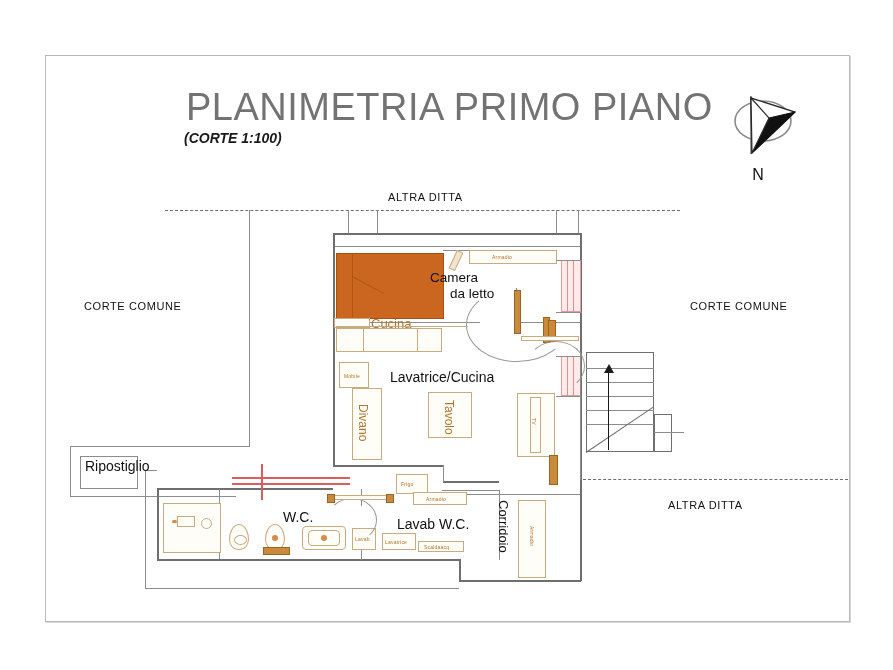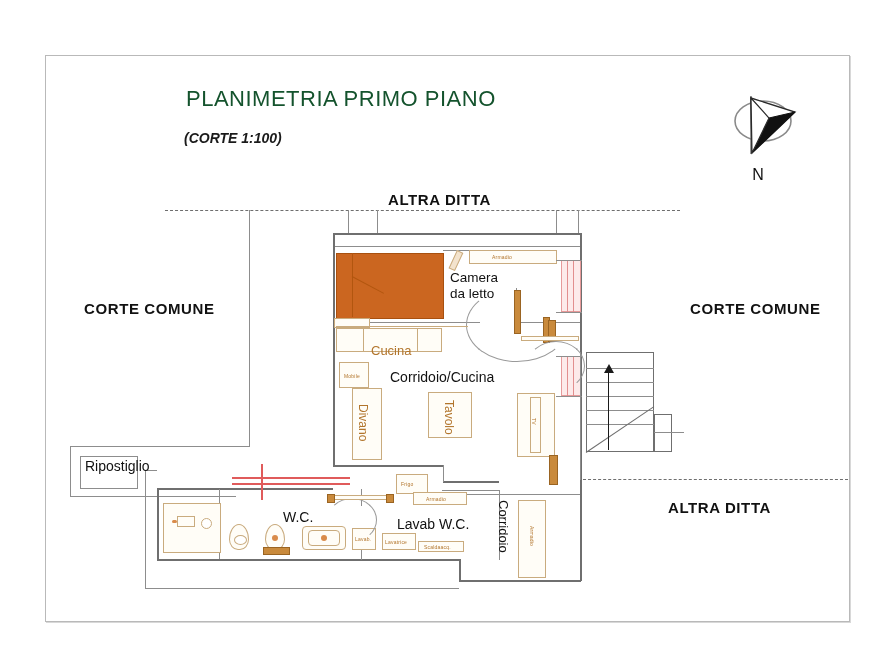--- a/index.html
+++ b/index.html
@@ -14,36 +14,36 @@
   .frame{
     position:absolute;left:45px;top:55px;width:803px;height:565px;
     border:1px solid #b9b9b9;
     box-shadow:1px 1px 0 #d8d8d8;
     background:#fff;
   }
 
   
   .title{
     position:absolute;left:186px;top:86px;
-    font-size:22px;letter-spacing:.5px;color:#14532d;white-space:nowrap;
+    font-size:38px;letter-spacing:.5px;color:#737373;white-space:nowrap;
   }
   .subtitle{
     position:absolute;left:184px;top:130px;
     font-size:14px;font-style:italic;font-weight:bold;color:#1a1a1a;white-space:nowrap;
   }
 
   
   .compass{position:absolute;left:726px;top:88px;width:100px;height:110px;}
   .compass .nlabel{
     position:absolute;left:0;top:78px;width:64px;text-align:center;
     font-size:16px;color:#111;
   }
 
   
-  .ctx{position:absolute;font-size:15px;letter-spacing:.6px;color:#111;white-space:nowrap;font-weight:bold;}
+  .ctx{position:absolute;font-size:11px;letter-spacing:.6px;color:#111;white-space:nowrap;font-weight:normal;}
 
   
   .dashline{
     position:absolute;height:0;border-top:1.5px dashed #6e6e6e;
   }
 
   
   .wall{position:absolute;background:#6f6f6f;}
   .wall.h{height:1.5px;}
   .wall.v{width:1.5px;}
@@ -195,33 +195,33 @@
   <div class="bedline" style="left:352px;top:276px;width:36px;height:1px;transform:rotate(28deg);transform-origin:left center;"></div>
 
   <div class="furn" style="left:334px;top:318px;width:36px;height:10px;"></div>
 
   <div class="furn" style="left:469px;top:250px;width:88px;height:14px;"></div>
   <div class="furn-lbl" style="left:492px;top:254px;">Armadio</div>
   <div class="part h" style="left:443px;top:250px;width:26px;"></div>
 
   <div class="doorleaf light" style="left:457px;top:250px;width:5px;height:18px;transform:rotate(25deg);transform-origin:top left;"></div>
 
-  <div class="room" style="left:450px;top:270px;text-align:center;">Camera</div>
+  <div class="room" style="left:430px;top:270px;text-align:center;">Camera</div>
   <div class="room" style="left:450px;top:286px;">da letto</div>
 
   <div class="arc" style="left:466px;top:288px;width:100px;height:72px;"></div>
   <div class="doorleaf" style="left:514px;top:290px;width:5px;height:42px;"></div>
   <div class="doorleaf" style="left:543px;top:317px;width:5px;height:24px;"></div>
 
-  <div class="room big" style="left:390px;top:369px;">Corridoio/Cucina</div>
+  <div class="room big" style="left:390px;top:369px;">Lavatrice/Cucina</div>
 
   <div class="furn" style="left:336px;top:328px;width:106px;height:24px;"></div>
   <div class="part v" style="left:363px;top:328px;height:24px;background:#c9ab7e;"></div>
   <div class="part v" style="left:417px;top:328px;height:24px;background:#c9ab7e;"></div>
-  <div class="room orange" style="left:371px;top:343px;">Cucina</div>
+  <div class="room orange" style="left:371px;top:316px;">Cucina</div>
   <div class="part h" style="left:336px;top:326px;width:132px;background:#c9ab7e;"></div>
 
   <div class="furn" style="left:339px;top:362px;width:30px;height:26px;"></div>
   <div class="furn-lbl" style="left:344px;top:373px;">Mobile</div>
 
   <div class="furn" style="left:352px;top:388px;width:30px;height:72px;"></div>
   <div class="room orange rot" style="left:370px;top:404px;font-size:12px;">Divano</div>
 
   <div class="furn" style="left:428px;top:392px;width:44px;height:46px;"></div>
   <div class="room orange rot" style="left:456px;top:400px;font-size:12px;">Tavolo</div>

